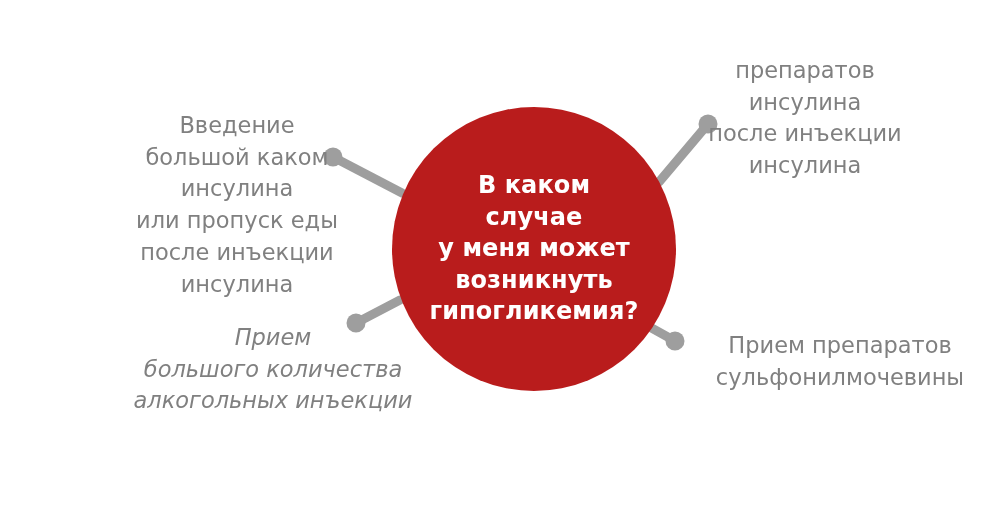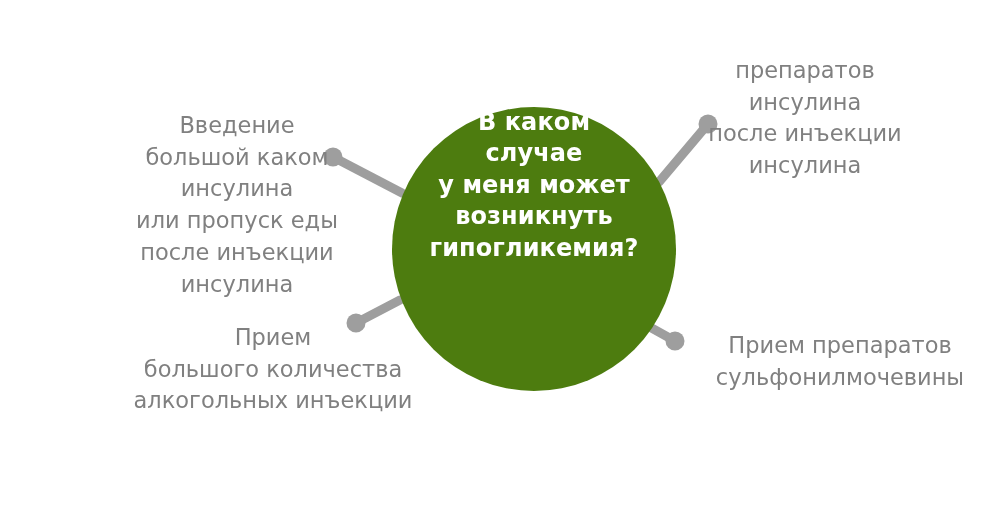--- a/index.html
+++ b/index.html
@@ -22,22 +22,23 @@
     width: 1001px;
     height: 514px;
   }
   .hub {
     position: absolute;
     left: 392px;
     top: 107px;
     width: 284px;
     height: 284px;
     border-radius: 50%;
-    background: #4d7c0f;
+    background: #b91c1c;
     display: flex;
+    align-items: center;
     justify-content: center;
     z-index: 2;
   }
   .hub-text {
     color: #ffffff;
     font-size: 24px;
     font-weight: bold;
     line-height: 1.31;
     text-align: center;
     letter-spacing: 0.1px;
@@ -48,21 +49,21 @@
     position: absolute;
     color: #808080;
     font-size: 22.5px;
     line-height: 1.41;
     text-align: center;
     z-index: 3;
   }
   .branch-label .ln { display: block; white-space: nowrap; }
   .lbl-top-left   { left: 96px;  top: 78px;  width: 282px; margin-top: 32px; }
   .lbl-top-right  { left: 690px; top: 55px;  width: 230px; }
-  .lbl-bot-left   { left: 108px; top: 322px; width: 330px; }
+  .lbl-bot-left   { left: 108px; top: 322px; width: 330px; font-style: italic; }
   .lbl-bot-right  { left: 688px; top: 322px; width: 304px; margin-top: 8px; }
 </style>
 </head>
 <body>
 
 <div id="canvas">
 
   <svg id="connectors" viewBox="0 0 1001 514" width="1001" height="514" xmlns="http://www.w3.org/2000/svg">
     <g stroke="#9e9e9e" stroke-width="9" stroke-linecap="round" fill="none">
       <line x1="402" y1="193" x2="333" y2="157"></line>

